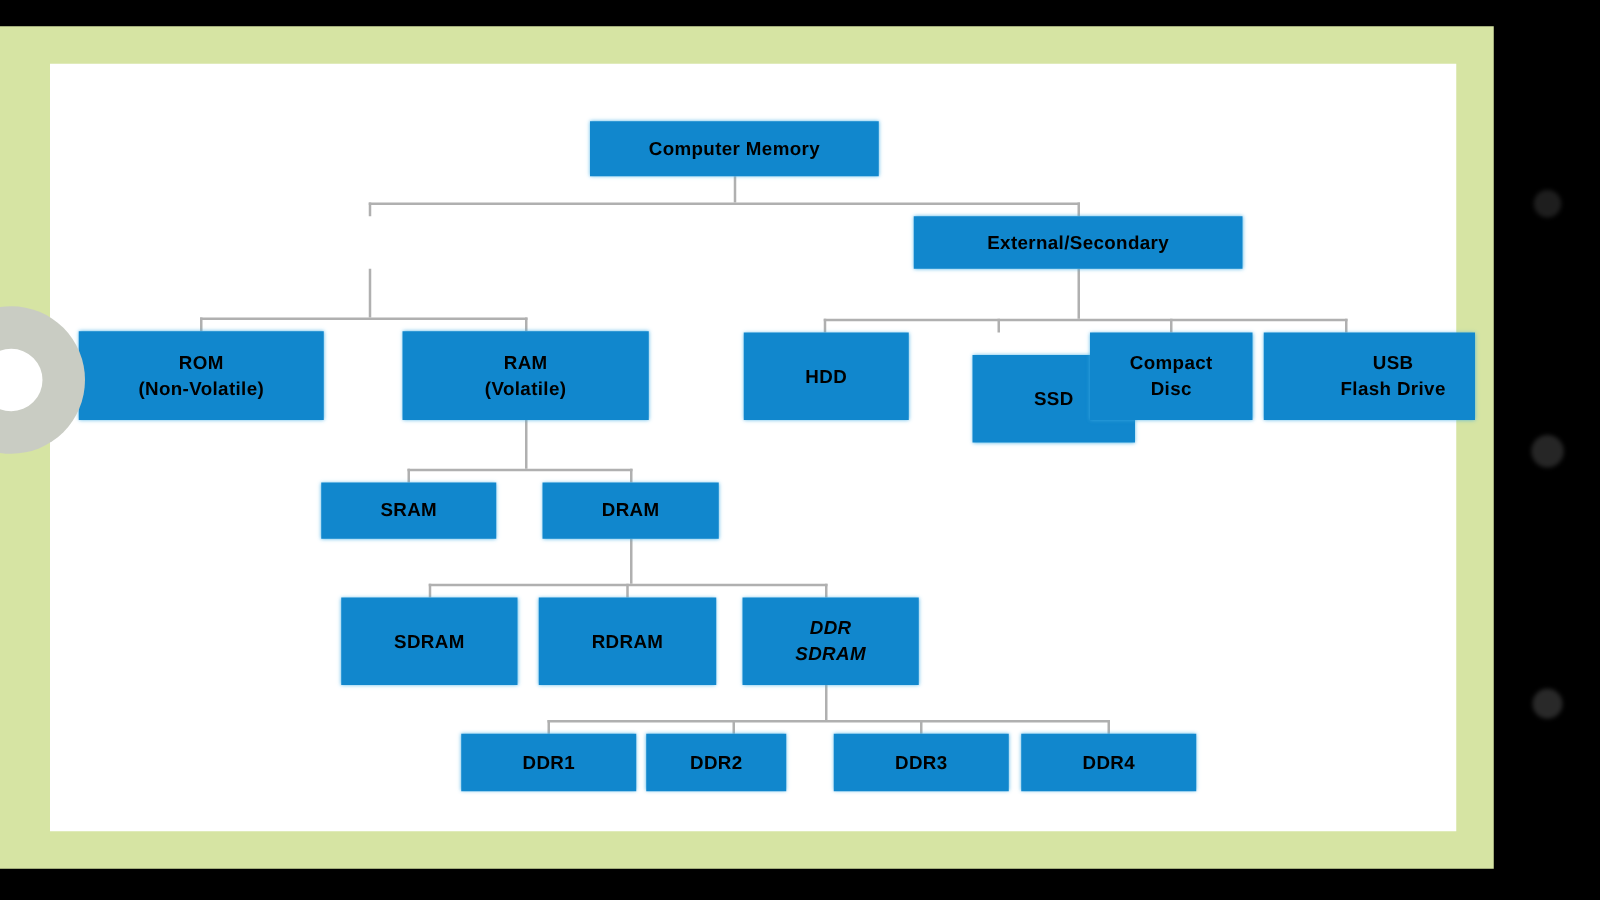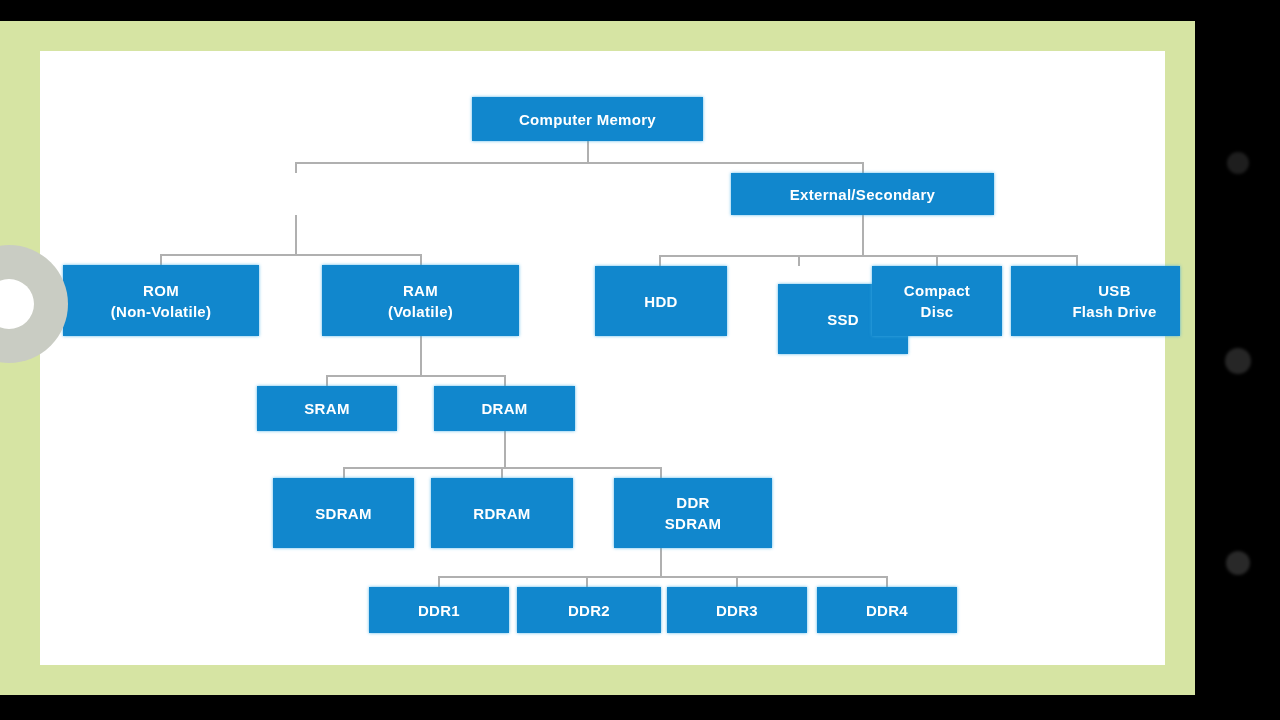--- a/index.html
+++ b/index.html
@@ -4,21 +4,21 @@
 <style>
   html,body{margin:0;padding:0;background:#000;}
   .stage{
     position:relative;width:1280px;height:720px;background:#000;overflow:hidden;
     font-family:"Liberation Sans",sans-serif;
   }
   .letterbox{position:absolute;left:0;background:#000;width:1280px;}
   .frame{position:absolute;left:0;top:21px;width:1195px;height:674px;background:#d6e4a3;}
   .canvas{position:absolute;left:40px;top:51px;width:1125px;height:614px;background:#ffffff;}
   .node{
-    position:absolute;background:#1187cd;color:#ffffff;
+    position:absolute;background:#1187cd;color:#000000;
     display:flex;flex-direction:column;align-items:center;justify-content:center;
     font-size:15px;font-weight:600;letter-spacing:.3px;line-height:21px;text-align:center;
     box-shadow:0 0 3px rgba(64,174,230,.85);
     z-index:2;
   }
   .connector{position:absolute;background:#b0b0b0;z-index:1;}
   .overlay-circle{
     position:absolute;left:-50px;top:245px;width:118px;height:118px;border-radius:50%;
     background:#c9ccc3;z-index:6;display:flex;align-items:center;justify-content:center;
   }
@@ -77,29 +77,29 @@
   <div class="node" style="left:434px;top:386px;width:141px;height:45px;align-items:center;">
     <span>DRAM</span>
   </div>
 
   <div class="node" style="left:273px;top:478px;width:141px;height:70px;">
     <span>SDRAM</span>
   </div>
   <div class="node" style="left:431px;top:478px;width:142px;height:70px;">
     <span>RDRAM</span>
   </div>
-  <div class="node" style="left:614px;top:478px;width:158px;height:70px;">
+  <div class="node" style="left:594px;top:478px;width:141px;height:70px;font-style:italic;">
     <span>DDR</span>
     <span>SDRAM</span>
   </div>
 
   <div class="node" style="left:369px;top:587px;width:140px;height:46px;">
     <span>DDR1</span>
   </div>
-  <div class="node" style="left:517px;top:587px;width:144px;height:46px;justify-content:center;">
+  <div class="node" style="left:517px;top:587px;width:112px;height:46px;justify-content:center;">
     <span>DDR2</span>
   </div>
   <div class="node" style="left:667px;top:587px;width:140px;height:46px;">
     <span>DDR3</span>
   </div>
   <div class="node" style="left:817px;top:587px;width:140px;height:46px;">
     <span>DDR4</span>
   </div>
 
   <div class="overlay-circle">

